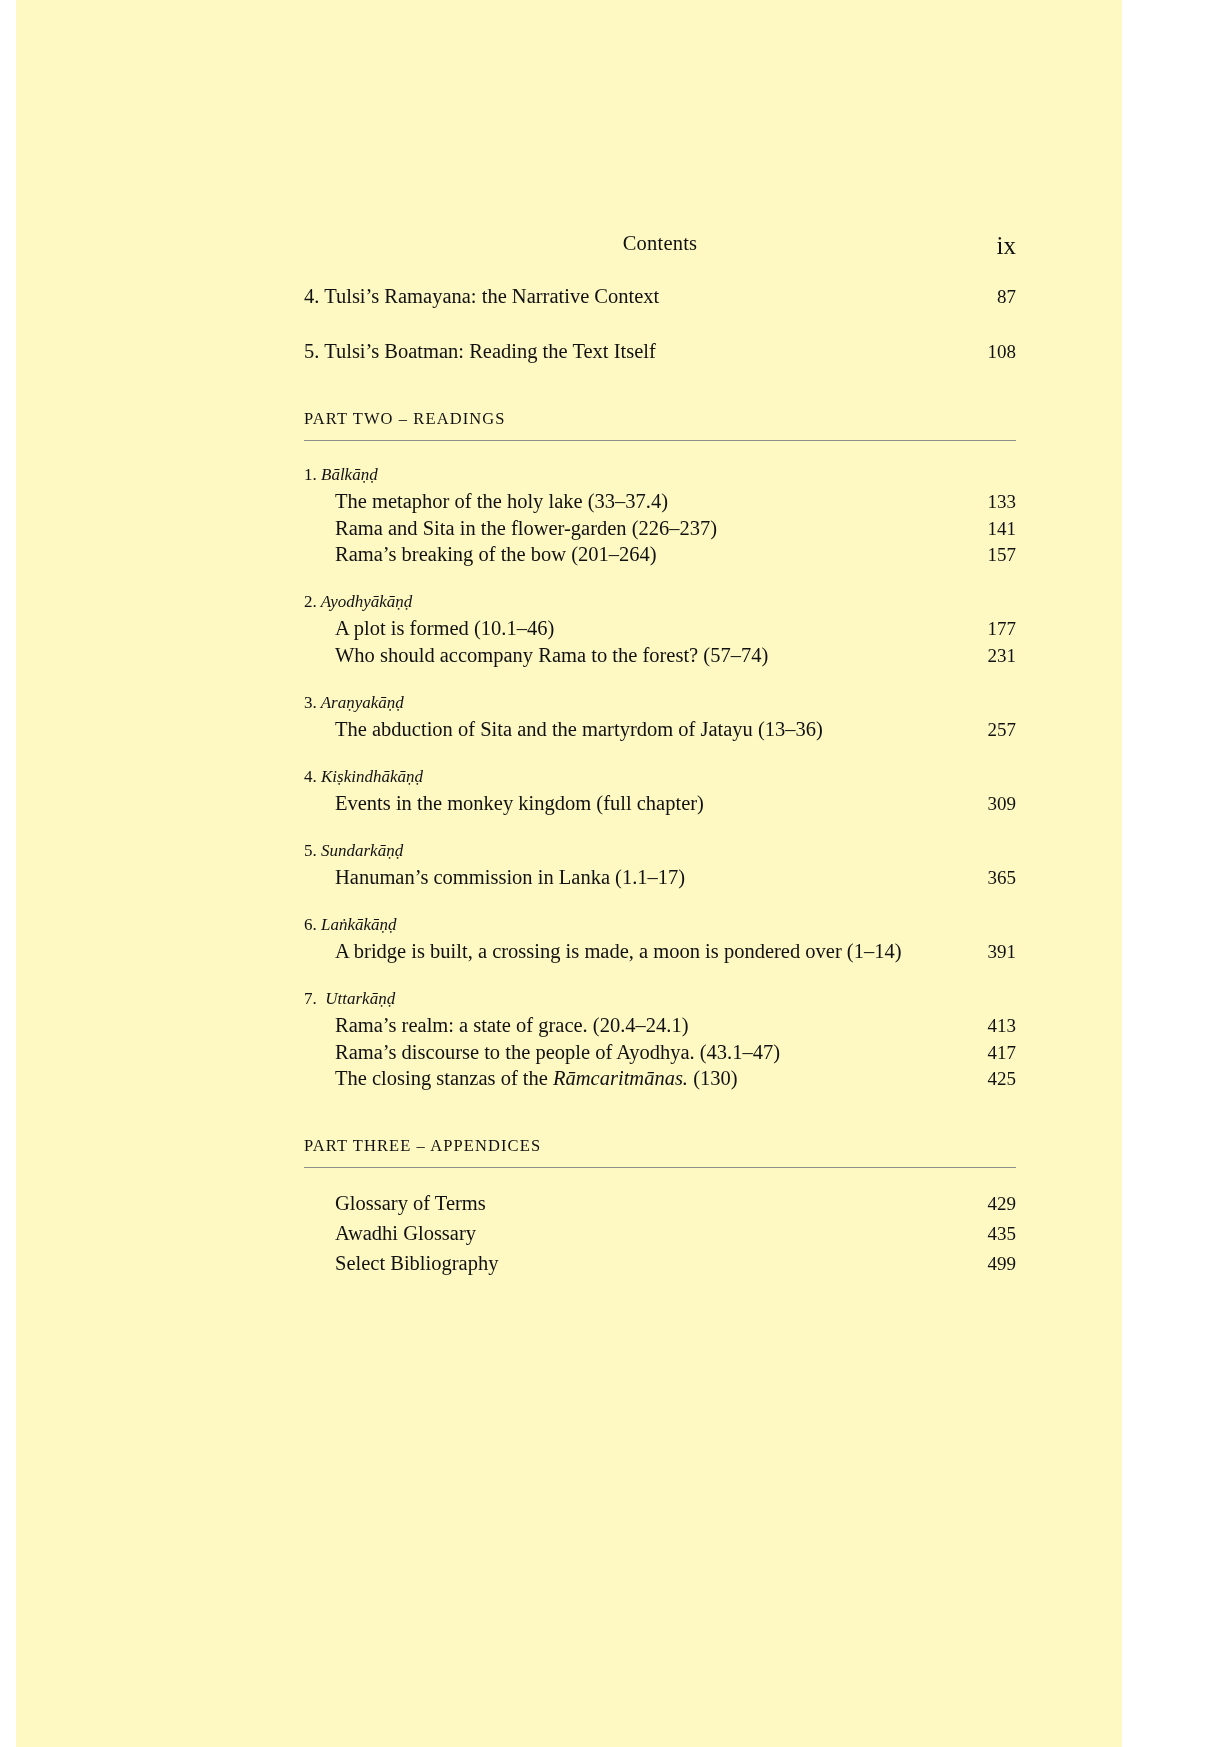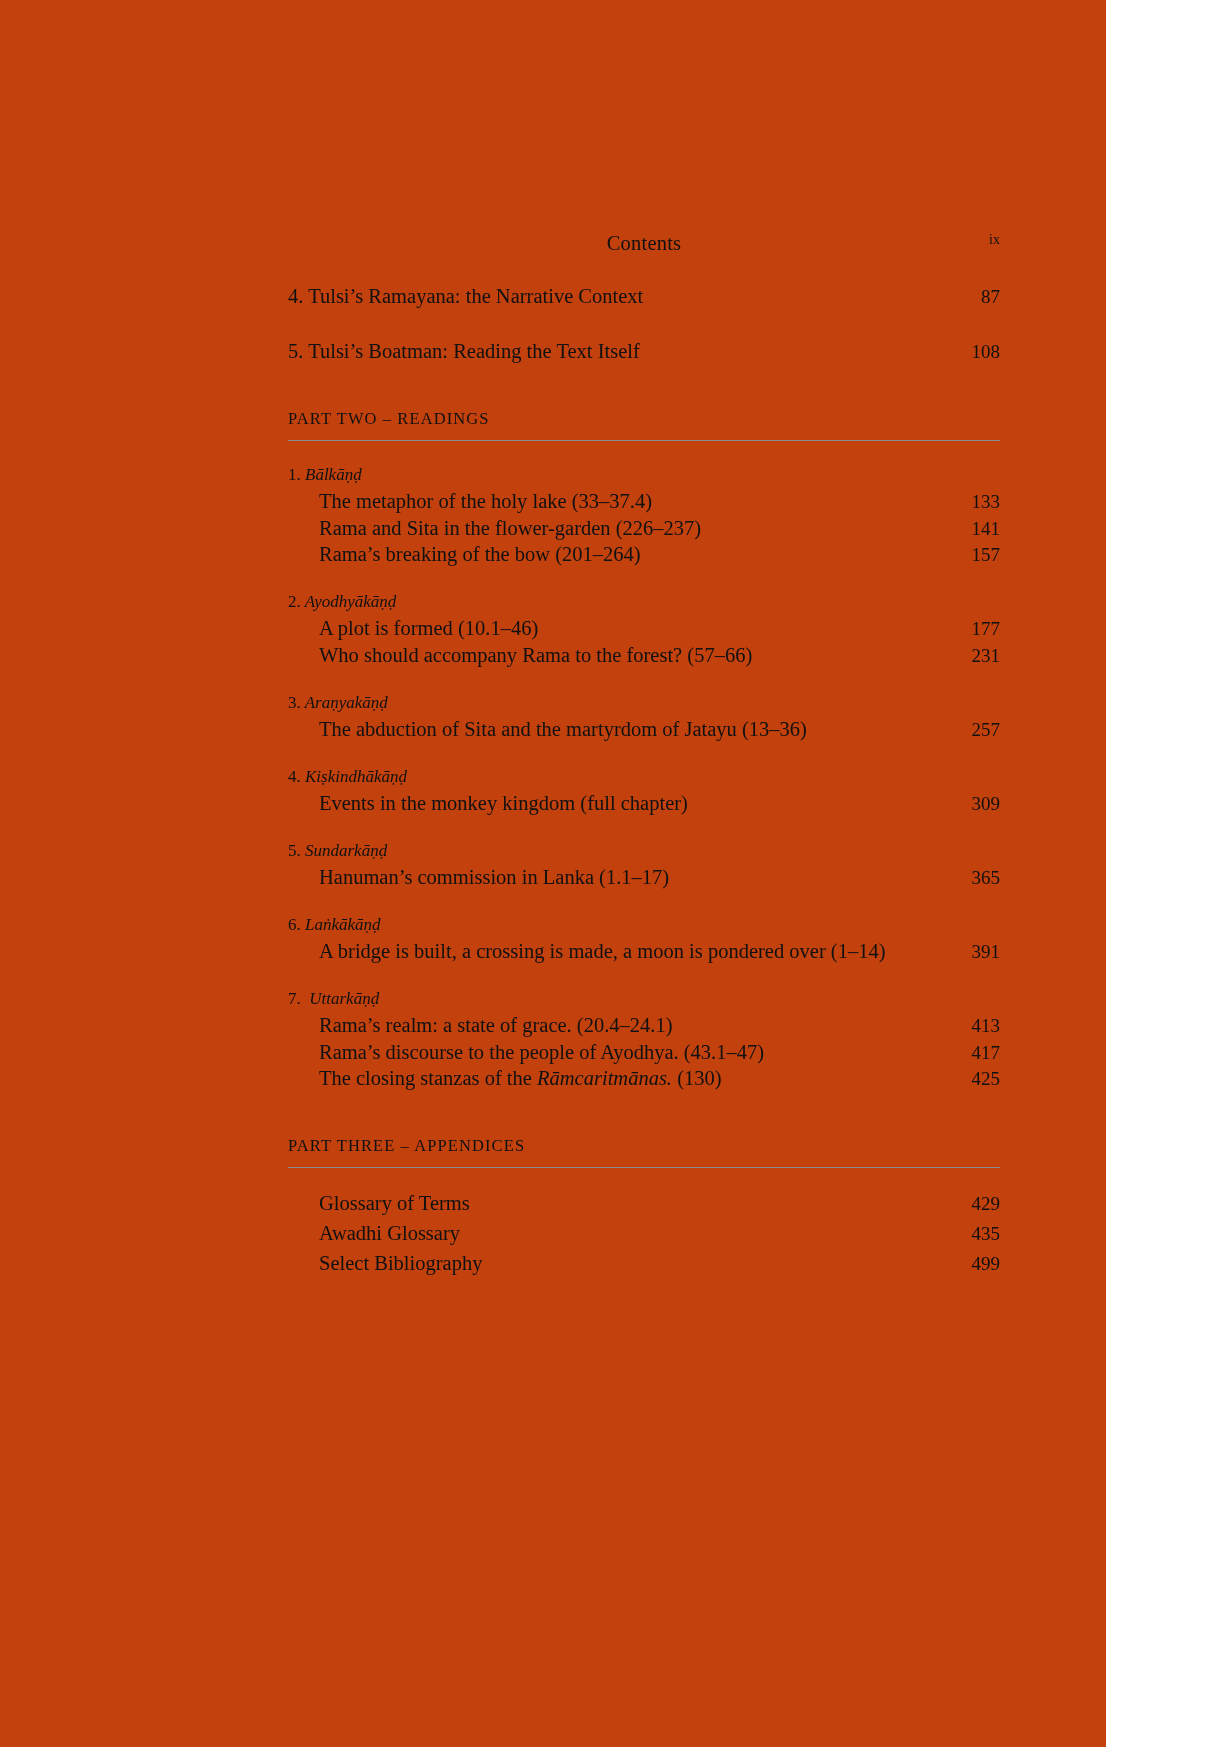--- a/index.html
+++ b/index.html
@@ -11,25 +11,25 @@
     width: 1214px;
     height: 1747px;
     position: relative;
     font-family: "Liberation Serif", "DejaVu Serif", serif;
     color: #111111;
     -webkit-font-smoothing: antialiased;
   }
 
   .page {
     position: absolute;
-    left: 0;
+    left: 16px;
     top: 0;
     width: 1106px;
     height: 1747px;
-    background: #c2410c;
+    background: #fef9c3;
     overflow: hidden;
   }
 
   
   .textblock {
     position: absolute;
     left: 288px;
     top: 232px;
     width: 712px;
   }
@@ -45,21 +45,21 @@
     left: 0;
     right: 0;
     text-align: center;
     font-size: 20.5px;
     letter-spacing: 0.2px;
   }
   .running-head .rh-folio {
     position: absolute;
     right: 0;
     top: 0;
-    font-size: 14px;
+    font-size: 25px;
   }
 
   
   .row {
     display: flex;
     align-items: baseline;
     justify-content: space-between;
     font-size: 20.5px;
     line-height: 1.26;
     gap: 21px;
@@ -181,21 +181,21 @@
       </div>
 
       <div class="group">
         <div class="group-title"><span class="num">2.</span> <span>Ayodhyākāṇḍ</span></div>
         <div class="entries">
           <div class="row entry">
             <span class="label">A plot is formed  (10.1–46)</span>
             <span class="folio">177</span>
           </div>
           <div class="row entry">
-            <span class="label">Who should accompany Rama to the forest?  (57–66)</span>
+            <span class="label">Who should accompany Rama to the forest?  (57–74)</span>
             <span class="folio">231</span>
           </div>
         </div>
       </div>
 
       <div class="group">
         <div class="group-title"><span class="num">3.</span> <span>Araṇyakāṇḍ</span></div>
         <div class="entries">
           <div class="row entry">
             <span class="label">The abduction of Sita and the martyrdom of Jatayu   (13–36)</span>

